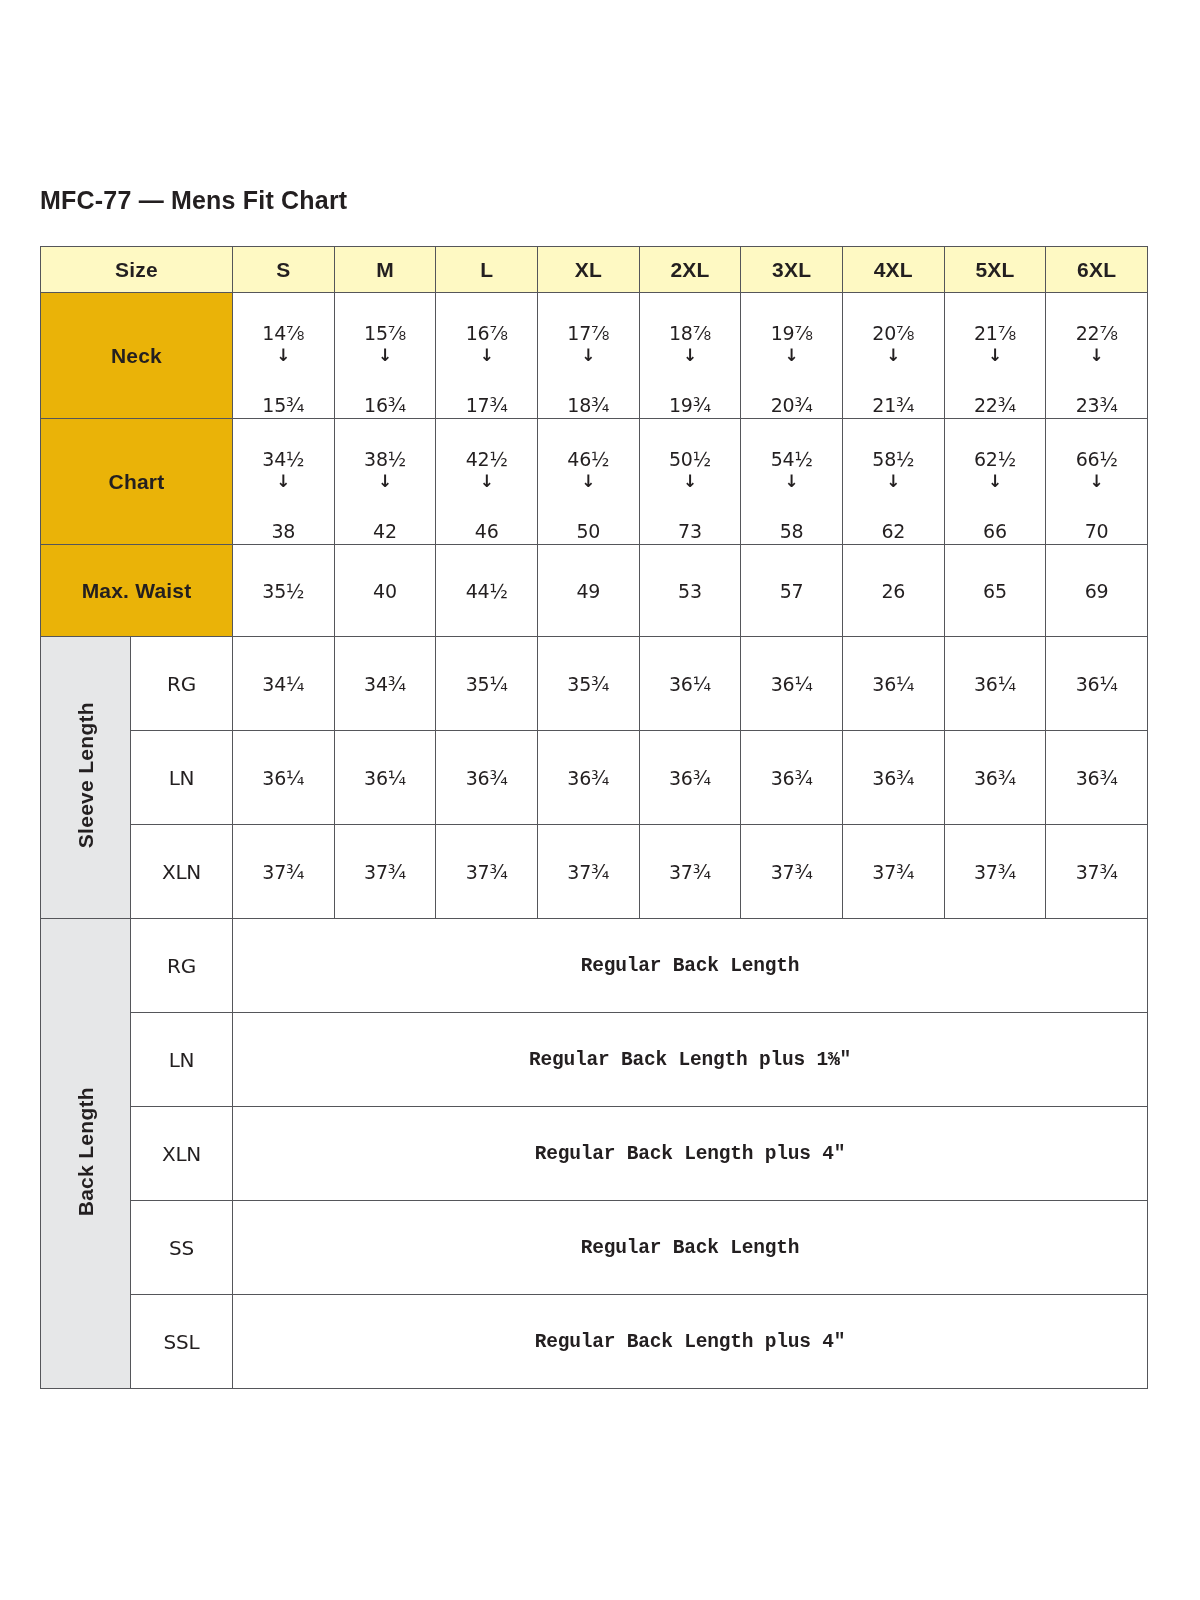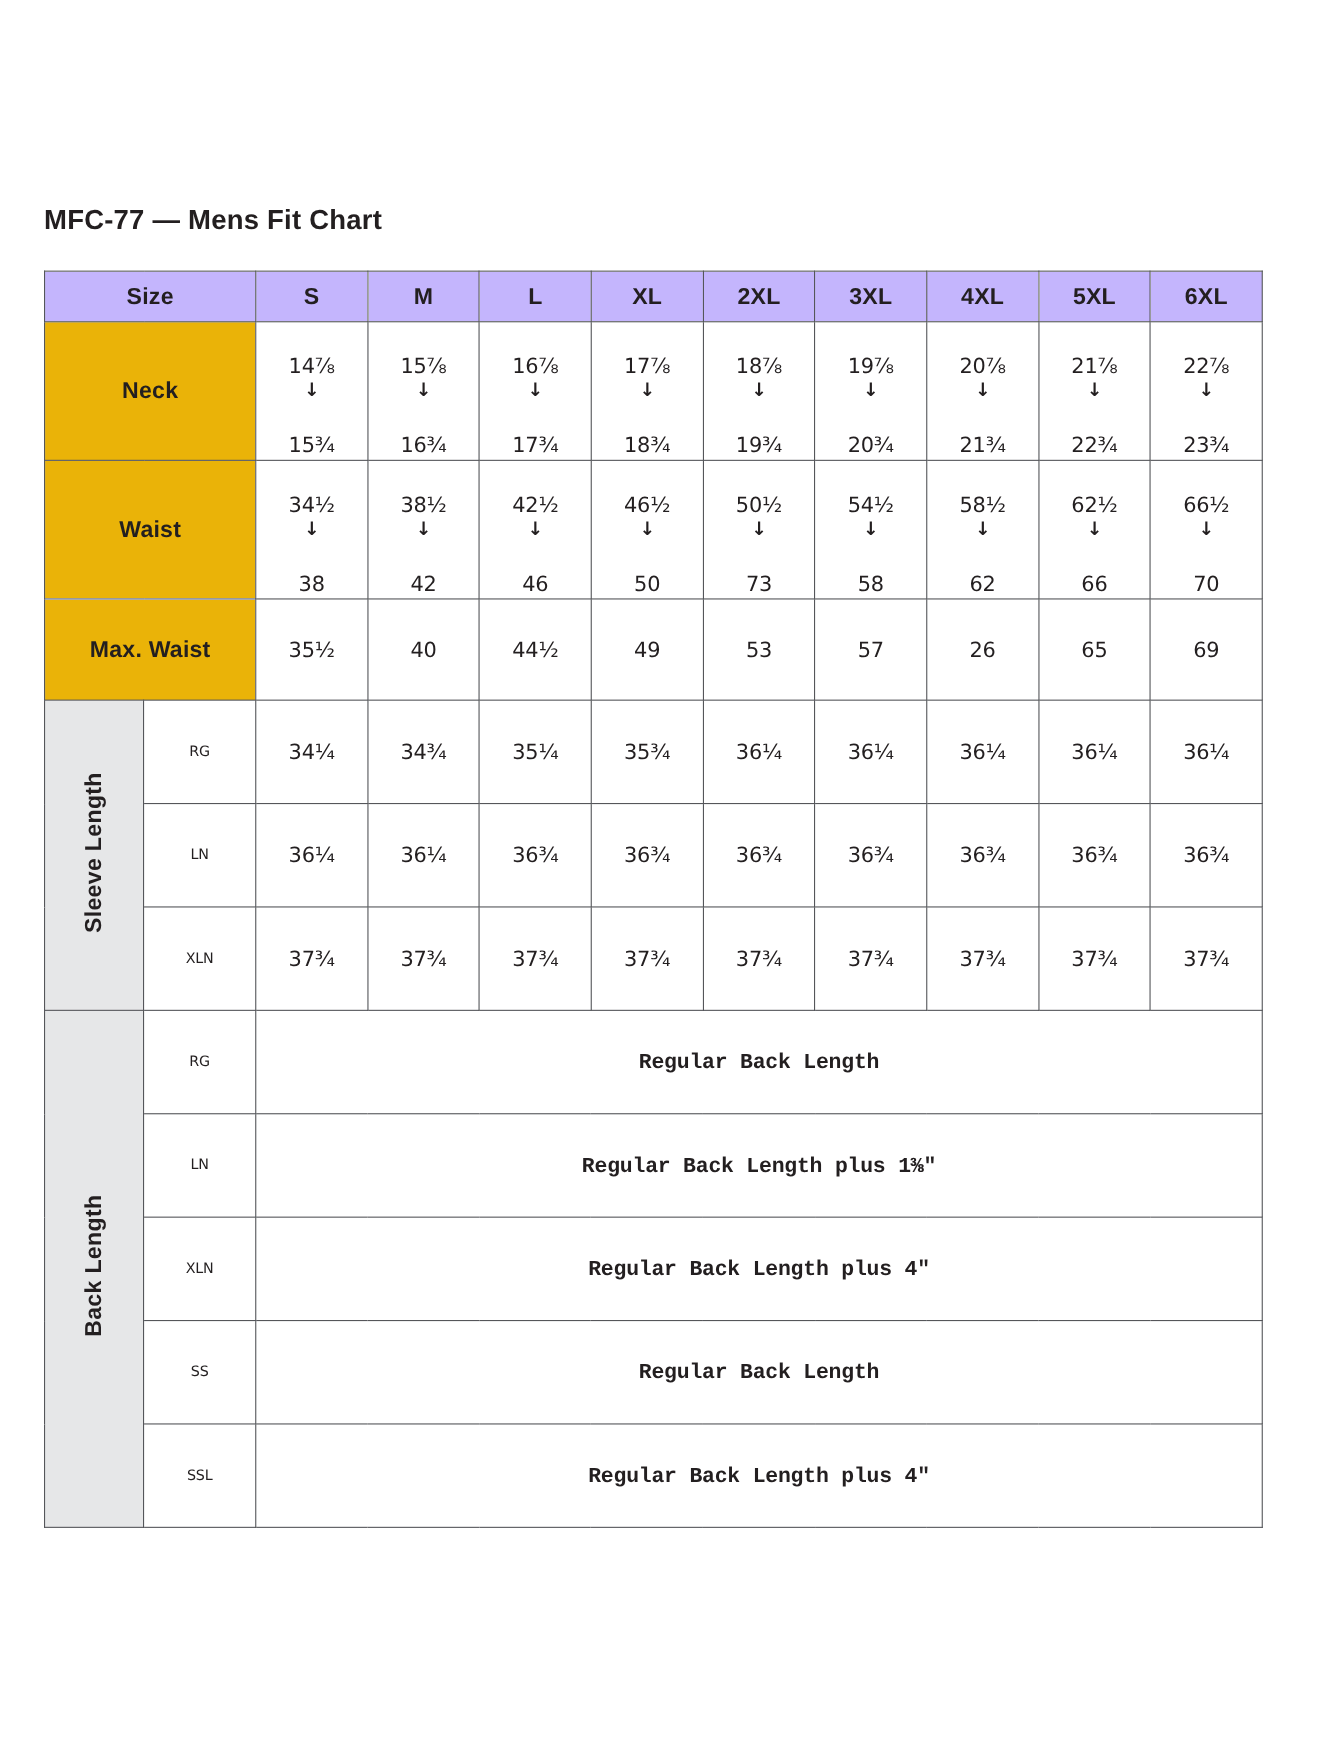--- a/index.html
+++ b/index.html
@@ -25,21 +25,21 @@
     width: 1108px;
   }
   th, td {
     border: 1px solid #55565a;
     text-align: center;
     vertical-align: middle;
     padding: 0;
     overflow: hidden;
   }
   .hdr {
-    background: #c4b5fd;
+    background: #fef9c3;
     font-size: 21px;
     font-weight: bold;
     height: 46px;
     letter-spacing: 0.2px;
   }
   .rowlabel {
     background: #eab308;
     font-size: 21px;
     font-weight: bold;
     letter-spacing: 0.2px;
@@ -52,21 +52,21 @@
     font-size: 21px;
     font-weight: bold;
     letter-spacing: 0.3px;
     white-space: nowrap;
   }
   td.data, td.sub {
     font-family: "DejaVu Sans", "Liberation Sans", sans-serif;
     font-size: 19px;
     letter-spacing: -0.2px;
   }
-  td.sub { font-size: 13px; }
+  td.sub { font-size: 20px; }
   .range-cell .v { display: block; line-height: 25px; margin-top: 28px; }
   .range-cell .arrow {
     display: block;
     line-height: 19px;
     font-size: 17px;
     font-weight: bold;
   }
   td.back-val {
     font-family: Liberation Mono, monospace;
     font-size: 19.5px;
@@ -160,21 +160,21 @@
           <span class="v">22¾</span>
         </td>
         <td class="data range-cell">
           <span class="v">22⅞</span>
           <span class="arrow">↓</span>
           <span class="v">23¾</span>
         </td>
       </tr>
 
       <tr class="r-chest">
-        <th class="rowlabel" colspan="2">Waist</th>
+        <th class="rowlabel" colspan="2">Chart</th>
         <td class="data range-cell">
           <span class="v">34½</span>
           <span class="arrow">↓</span>
           <span class="v">38</span>
         </td>
         <td class="data range-cell">
           <span class="v">38½</span>
           <span class="arrow">↓</span>
           <span class="v">42</span>
         </td>

